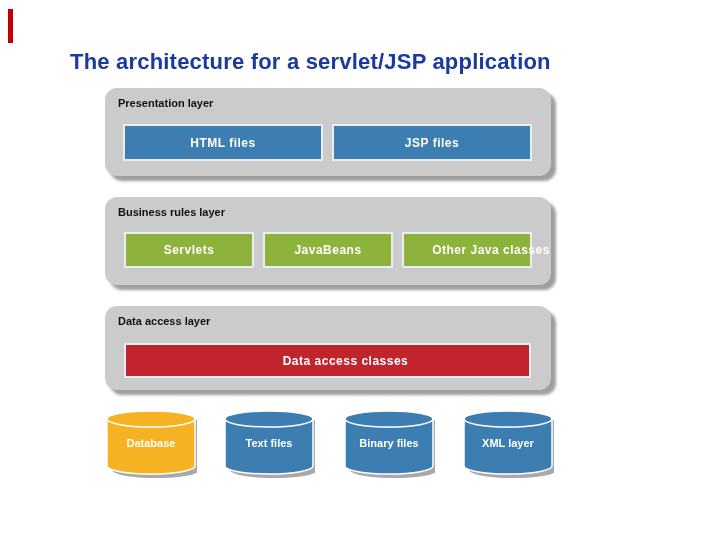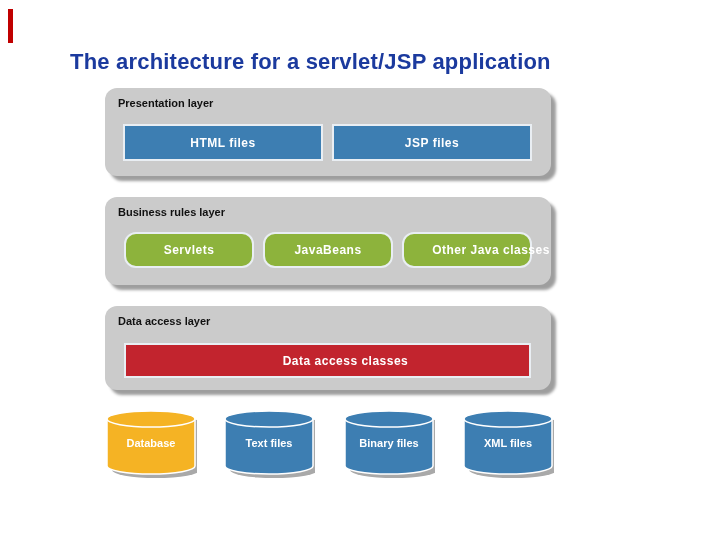--- a/index.html
+++ b/index.html
@@ -21,21 +21,21 @@
   .inner-box{position:absolute;display:flex;align-items:center;justify-content:center;
     color:#fff;font-weight:bold;font-size:12px;letter-spacing:0.5px;
     border:2px solid #e9eef3;box-sizing:border-box;white-space:nowrap;}
   .blue-box{background:#3d7eb2;}
   .green-box{background:#8db33c;}
   .red-box{background:#c2242e;padding-left:36px;}
 
   .box-l1{top:36px;height:37px;}
   .box-html{left:18px;width:200px;}
   .box-jsp{left:227px;width:200px;}
-  .box-l2{top:35px;height:36px;border-radius:12px;}
+  .box-l2{top:35px;height:36px;}
   .box-servlets{left:19px;width:130px;}
   .box-javabeans{left:158px;width:130px;}
   .box-other{left:297px;width:130px;padding-left:48px;}
   .box-l3{top:37px;height:35px;left:19px;width:407px;}
 
   .cylinder{position:absolute;top:409px;width:92px;height:72px;}
   .cyl-db{left:105px;text-decoration:underline;}
   .cyl-text{left:223px;}
   .cyl-bin{left:343px;}
   .cyl-xml{left:462px;}
@@ -113,18 +113,18 @@
     </svg>
     <div class="cyl-label">Binary files</div>
   </div>
 
   <div class="cylinder cyl-xml">
     <svg width="92" height="72" viewBox="0 0 92 72">
       <path class="cyl-shadow" d="M2,10 L2,57 A44,8 0 0 0 90,57 L90,10 A44,8 0 0 0 2,10 Z" transform="translate(5,4)"></path>
       <path class="fill-blue" d="M2,10 L2,57 A44,8 0 0 0 90,57 L90,10 Z" stroke="#ffffff" stroke-width="1.5"></path>
       <ellipse class="fill-blue" cx="46" cy="10" rx="44" ry="8" stroke="#ffffff" stroke-width="1.5"></ellipse>
     </svg>
-    <div class="cyl-label">XML files</div>
+    <div class="cyl-label">XML layer</div>
   </div>
 
   <div class="footer-right">Slide 9</div>
 
 </div>
 
 </body></html>

